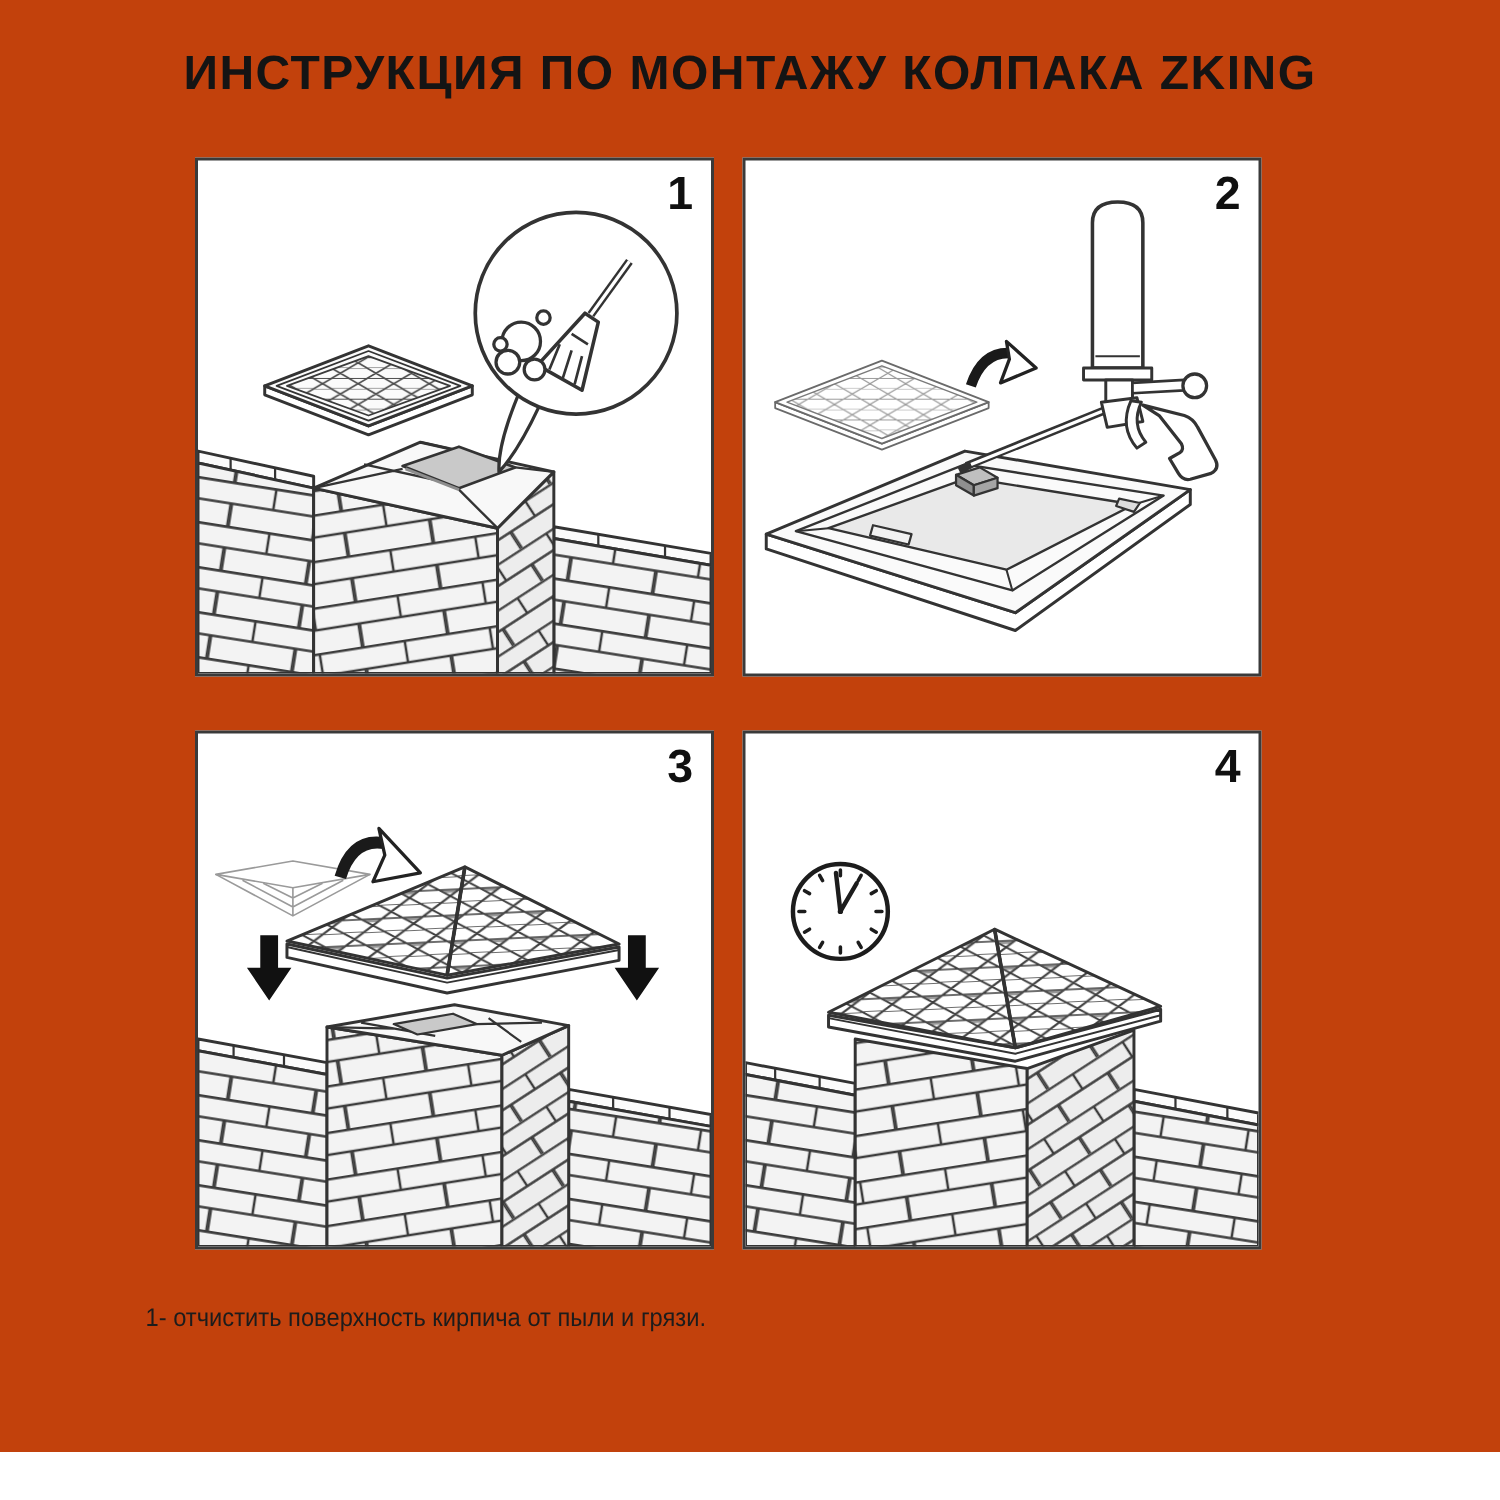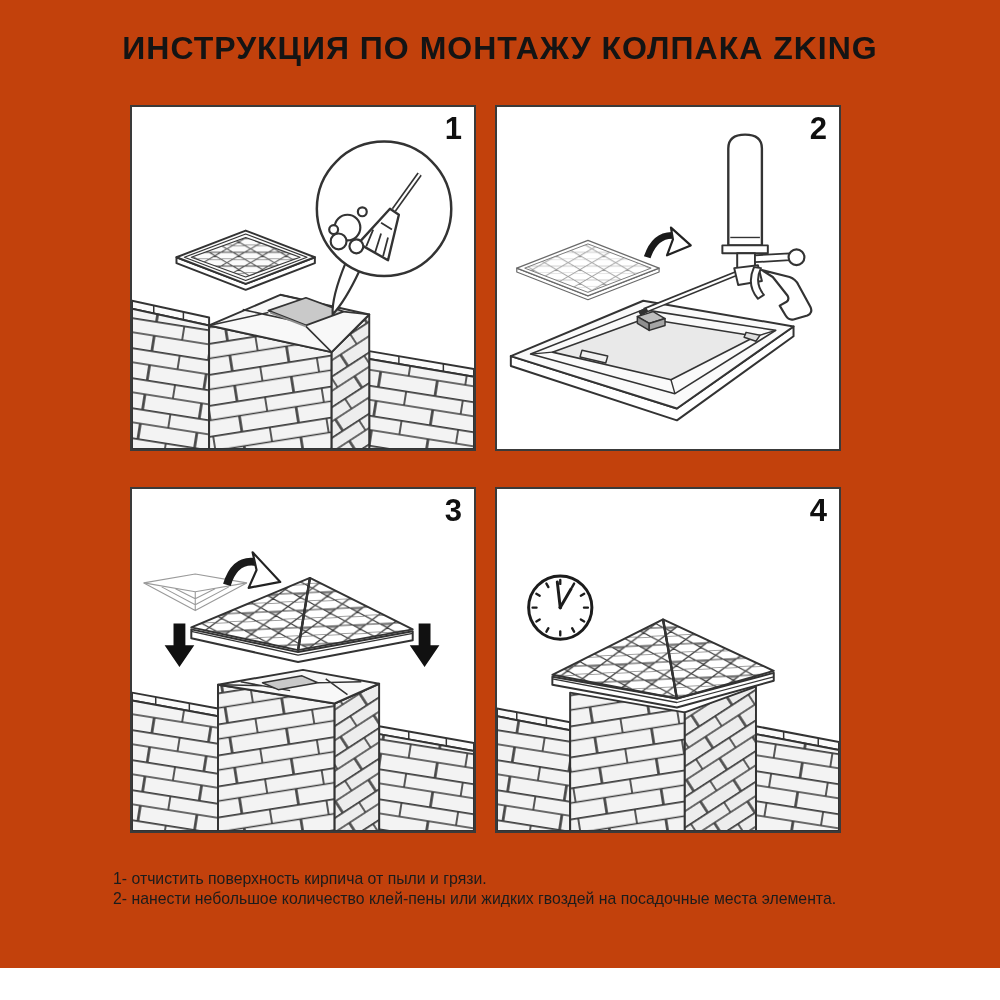--- a/index.html
+++ b/index.html
@@ -5,21 +5,21 @@
   html,body{margin:0;padding:0;background:#ffffff;}
   .sheet{position:relative;width:1000px;height:968px;background:#c2410c;overflow:hidden;
          font-family:"Liberation Sans","DejaVu Sans",sans-serif;}
   .title{position:absolute;top:30px;left:0;width:1000px;text-align:center;
          font-size:32px;font-weight:700;letter-spacing:1px;color:#141414;white-space:nowrap;}
   .panel{position:absolute;width:342px;height:342px;border:2px solid #3a3a3a;background:#ffffff;}
   .panel svg{display:block;}
   #p1{left:130px;top:105px;} #p2{left:495px;top:105px;}
   #p3{left:130px;top:487px;} #p4{left:495px;top:487px;}
   .pnum{position:absolute;top:4px;right:12px;font-size:31px;font-weight:700;color:#101010;}
-  .steps{position:absolute;left:113px;top:869px;width:860px;color:#1c1c1c;}
+  .steps{position:absolute;left:97px;top:869px;width:860px;color:#1c1c1c;}
   .step{font-size:17px;line-height:20px;white-space:nowrap;}
   .step span{display:inline-block;transform:scaleX(0.93);transform-origin:0 50%;}
 </style>
 </head>
 <body>
 
 <svg width="0" height="0" style="position:absolute" aria-hidden="true">
   <defs>
     <pattern id="brW" width="58" height="30" patternUnits="userSpaceOnUse" patternTransform="rotate(9)">
       <rect width="58" height="30" fill="#f3f3f3"></rect>
@@ -216,16 +216,15 @@
           <path stroke-width="3" stroke-linecap="round" d="M64,120 L61,94 M64,120 L75,101"></path>
           <circle cx="64" cy="120" r="1.8" fill="#1c1c1c" stroke="none"></circle>
         </g>
       </g>
     </svg>
     <div class="pnum">4</div>
   </div>
 
   <div class="steps">
     <div class="step"><span>1- отчистить поверхность кирпича от пыли и грязи.</span></div>
-    <div class="step"><span>2- нанести небольшое количество клей-пены или жидких гвоздей на посадочные места элемента.</span></div>
   </div>
 
 </div>
 
 </body></html>

